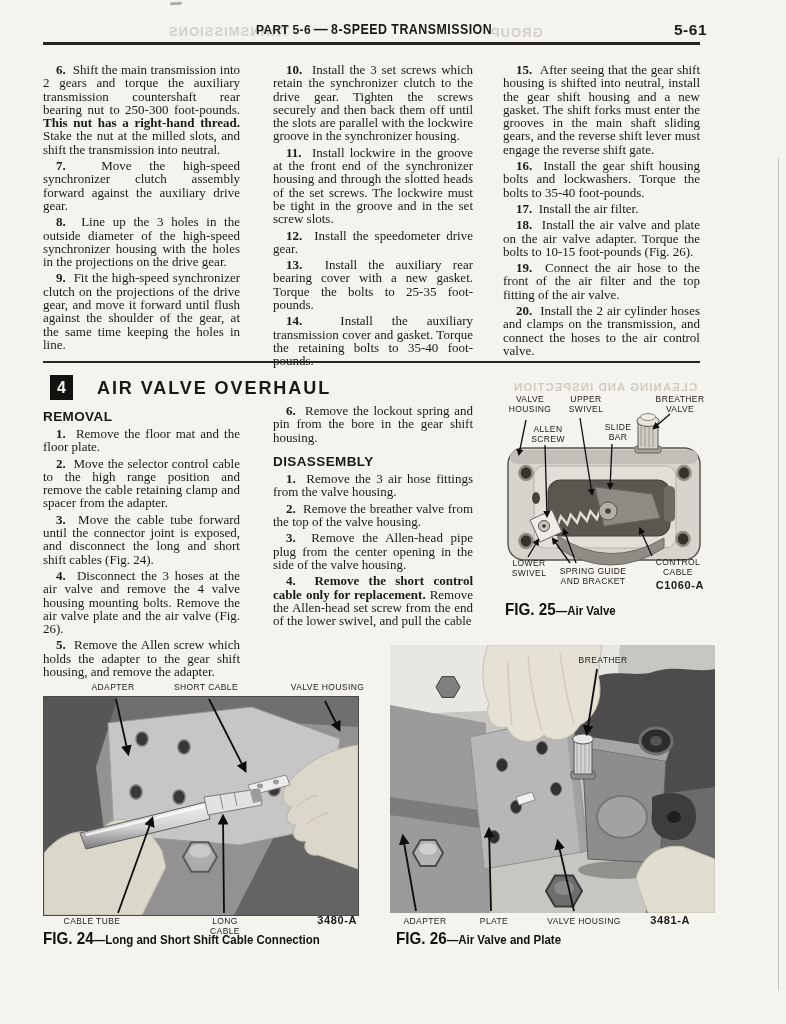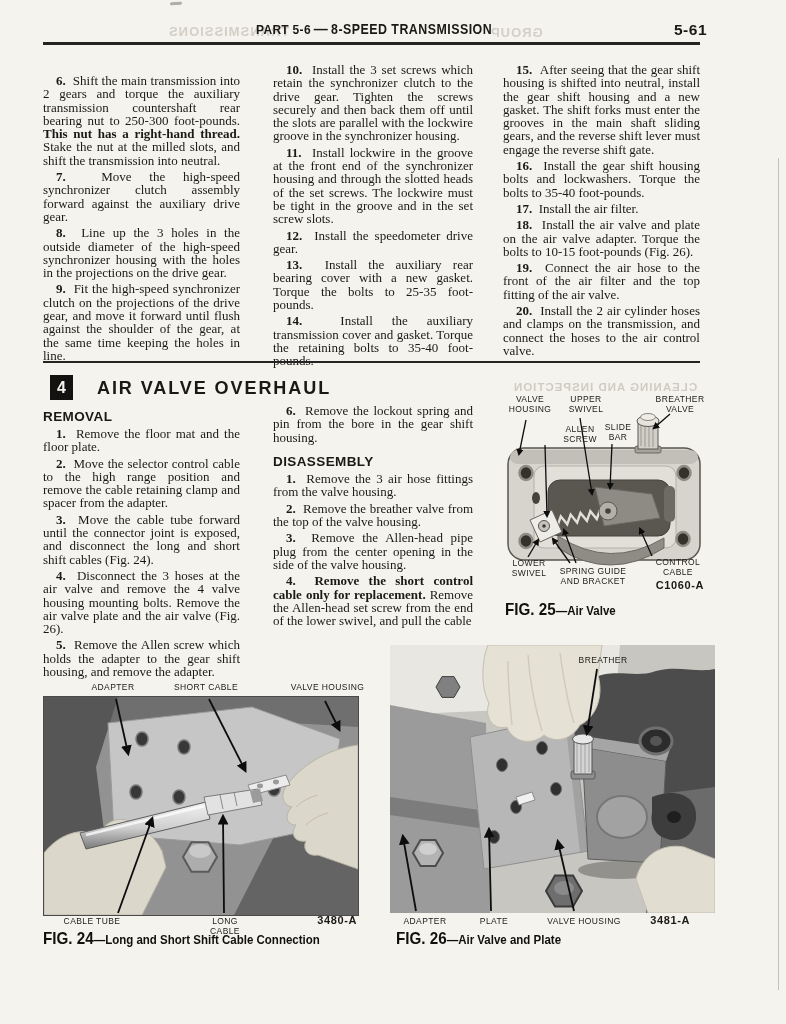--- a/index.html
+++ b/index.html
@@ -19,21 +19,21 @@
   .hdr .title{font-family:"Liberation Sans",sans-serif;font-weight:700;font-size:15.5px;letter-spacing:.6px;
               display:inline-block;transform:scaleX(.8);transform-origin:0 100%;}
   .pageno{position:absolute;left:674px;top:21px;font-family:"Liberation Sans",sans-serif;font-weight:700;font-size:15.5px;letter-spacing:.5px;}
   .rule{position:absolute;left:43px;width:657px;background:#262422;}
   .rule-top{top:42px;height:3px;}
   .rule-mid{top:361px;height:2px;}
   
   .col{position:absolute;width:197px;font-size:13px;line-height:13.3px;text-align:justify;}
   .para{margin:0 0 3px 0;text-indent:13px;}
   .para .b{font-weight:700;}
-  .c1{left:43px;top:74px;}  .c2{left:273px;top:63px;width:200px;}  .c3{left:503px;top:63px;}
+  .c1{left:43px;top:63px;}  .c2{left:273px;top:63px;width:200px;}  .c3{left:503px;top:63px;}
   .s1{left:43px;top:427px;} .s2{left:273px;top:404px;width:200px;}
   
   .numbox{position:absolute;left:50px;top:375px;width:23px;height:25px;background:#141210;color:#f6f4ef;
           font-family:"Liberation Sans",sans-serif;font-weight:700;font-size:16px;display:flex;align-items:center;justify-content:center;}
   .sec-title{position:absolute;left:97px;top:377px;font-family:"Liberation Sans",sans-serif;font-weight:700;
              font-size:19px;letter-spacing:2px;transform:scaleX(.95);transform-origin:0 0;white-space:nowrap;}
   .subhead{font-family:"Liberation Sans",sans-serif;font-weight:700;font-size:13.5px;letter-spacing:.4px;}
   .removal-h{position:absolute;left:43px;top:409px;}
   .dis-h{margin:11px 0 4px 0;text-indent:0;}
   
@@ -165,21 +165,21 @@
         <path d="M76,173 L64,140" marker-end="url(#ah25)"></path>
         <path d="M152,166 L140,139" marker-end="url(#ah25)"></path>
       </g>
     </svg>
     <div class="flabel" style="left:2px;top:4px;width:56px;">VALVE
 HOUSING</div>
     <div class="flabel" style="left:60px;top:4px;width:52px;">UPPER
 SWIVEL</div>
     <div class="flabel" style="left:152px;top:4px;width:56px;">BREATHER
 VALVE</div>
-    <div class="flabel" style="left:24px;top:34px;width:48px;padding-left:32px;">ALLEN
+    <div class="flabel" style="left:24px;top:34px;width:48px;">ALLEN
 SCREW</div>
     <div class="flabel" style="left:98px;top:32px;width:40px;">SLIDE
 BAR</div>
     <div class="flabel" style="left:4px;top:168px;width:50px;">LOWER
 SWIVEL</div>
     <div class="flabel" style="left:52px;top:176px;width:82px;">SPRING GUIDE
 AND BRACKET</div>
     <div class="flabel" style="left:151px;top:167px;width:54px;">CONTROL
 CABLE</div>
     <div class="flabel fcode" style="left:150px;top:190px;width:54px;text-align:right;">C1060-A</div>

